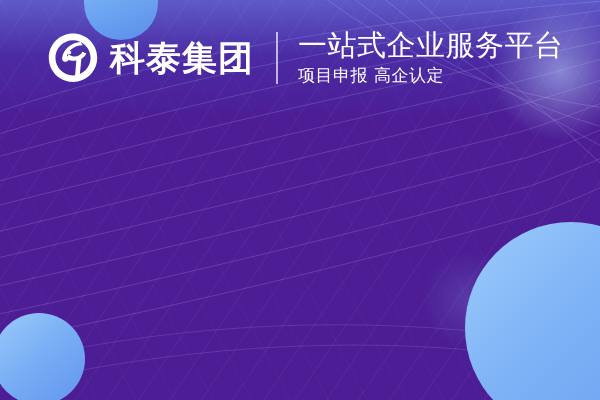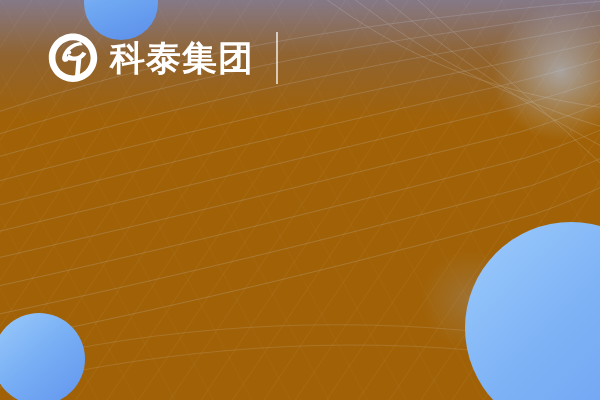--- a/index.html
+++ b/index.html
@@ -11,21 +11,21 @@
     height: 400px;
     overflow: hidden;
     font-family: "Liberation Sans", "DejaVu Sans", sans-serif;
   }
 
   #banner {
     position: relative;
     width: 600px;
     height: 400px;
     overflow: hidden;
-    background: #a16207;
+    background: #4c1d95;
   }
 
   
   .bg-layer {
     position: absolute;
     inset: 0;
     pointer-events: none;
   }
 
   
@@ -231,16 +231,20 @@
                0.6-2.6 2.1-5.1 4.3-7 3.2-2.8 7.4-4.3 11.6-4.2l-2.1-3.3z"></path>
       <path fill="#ffffff" d="M20.4 27.5c2.7 1.3 5.9 1.6 8.9 0.9l-1.3 16.1h4.6l1.8-17.8c2.2-1.2 4-3 5-5.2l-4-1.7
                c-1.6 3.3-5.3 5.2-9.2 4.6-1.9-0.3-3.6-1.1-4.9-2.3l-0.9 5.4z"></path>
       <circle fill="#ffffff" cx="22.3" cy="20.4" r="1.9"></circle>
     </svg>
 
     <div id="brand-name">科泰集团</div>
 
     <div id="header-divider"></div>
 
+    <div id="tagline-block">
+      <div id="tagline-main">一站式企业服务平台</div>
+      <div id="tagline-sub">项目申报 高企认定</div>
+    </div>
   </div>
 
 
 </div>
 
 </body></html>

